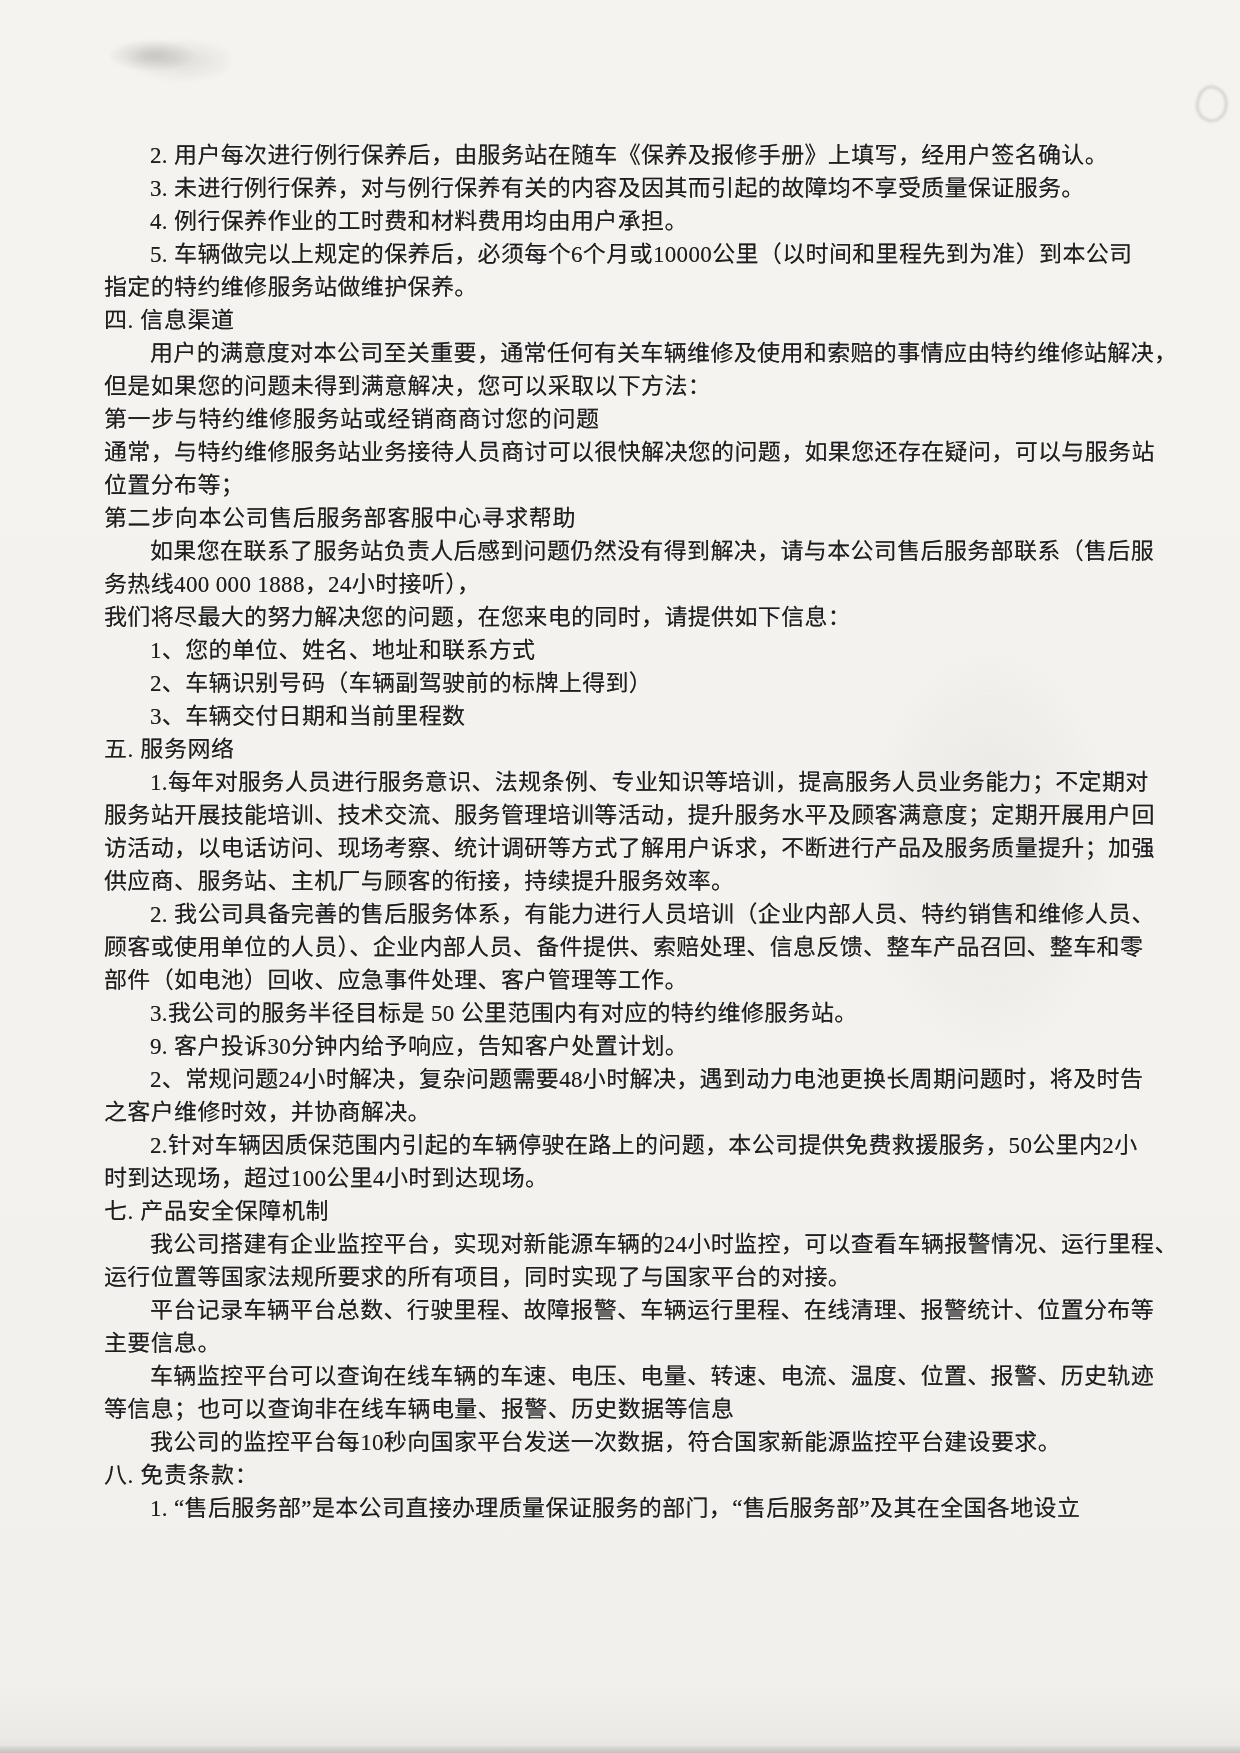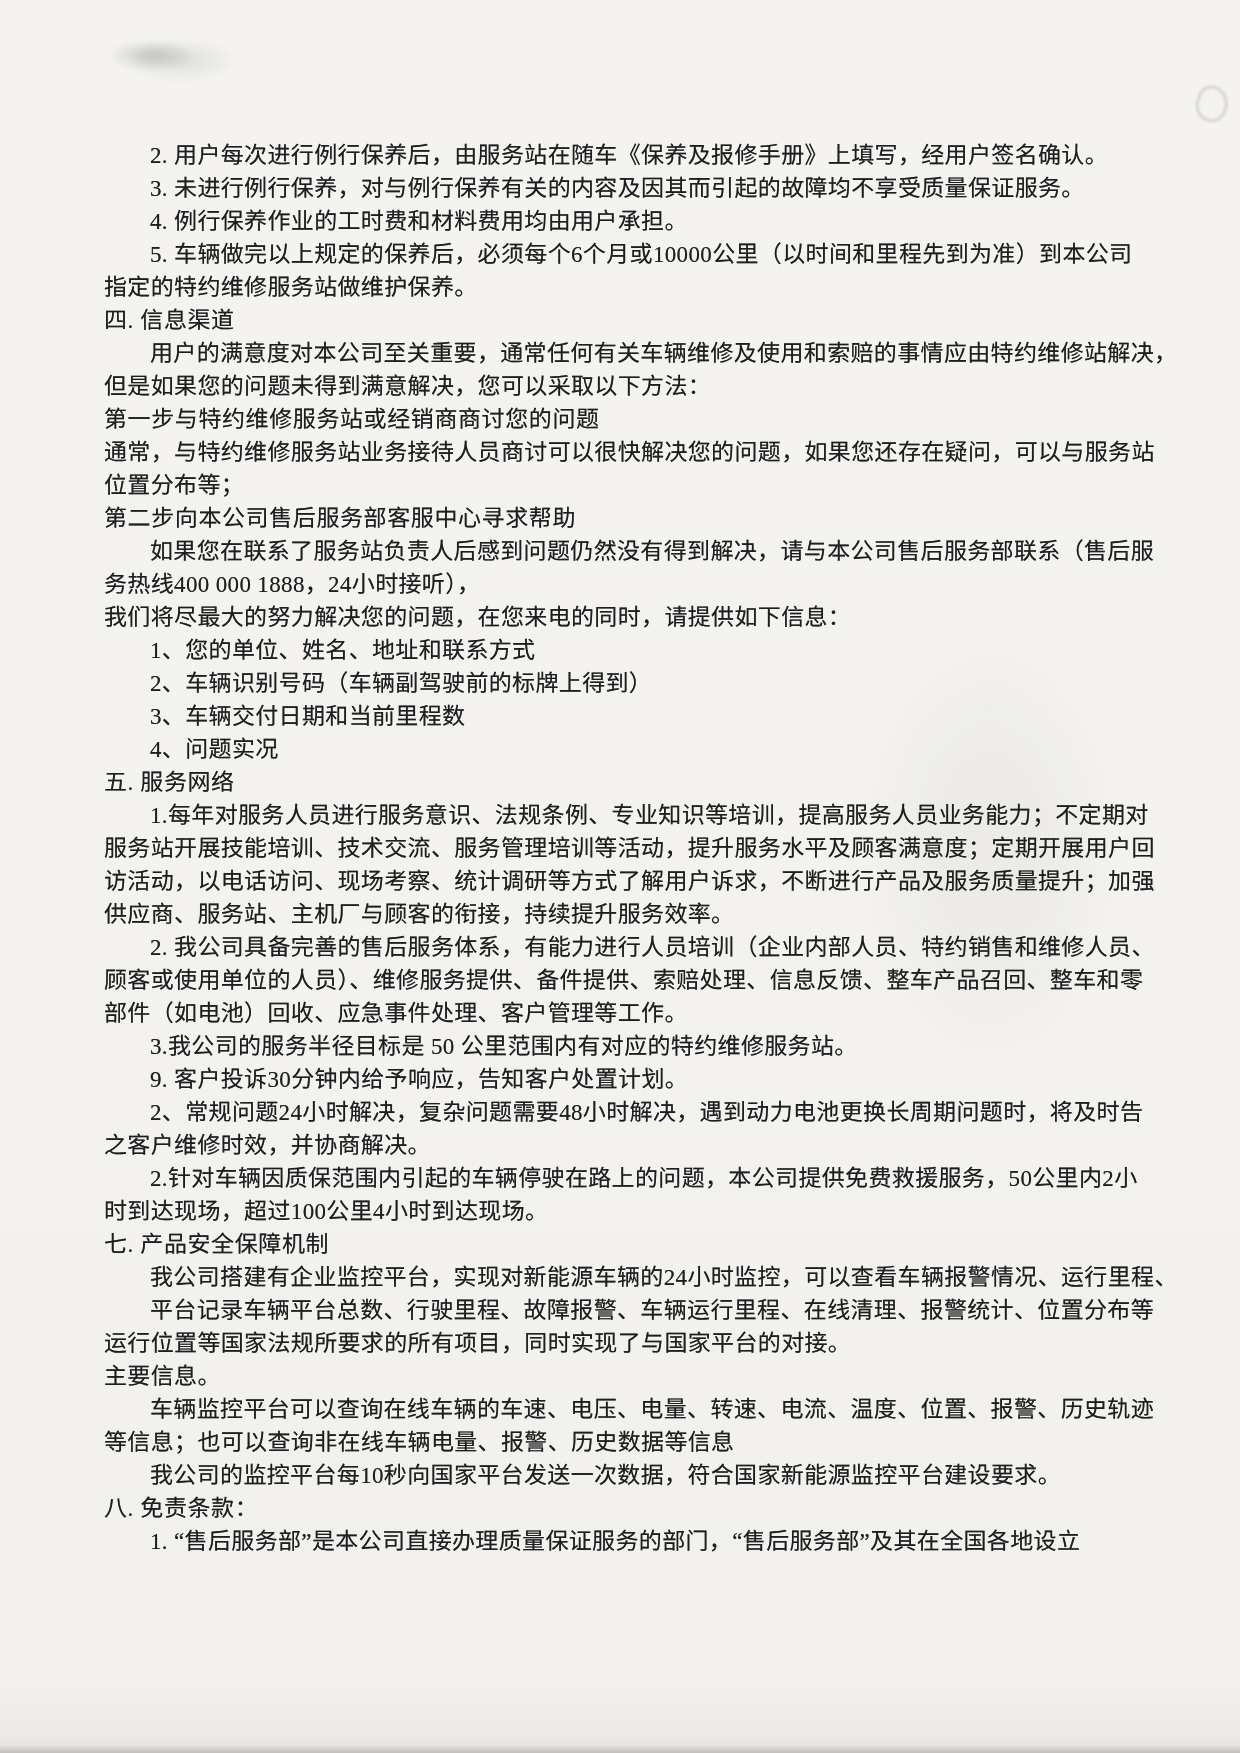--- a/index.html
+++ b/index.html
@@ -91,39 +91,38 @@
       <div class="line bold">第一步与特约维修服务站或经销商商讨您的问题</div>
       <div class="line">通常，与特约维修服务站业务接待人员商讨可以很快解决您的问题，如果您还存在疑问，可以与服务站</div>
       <div class="line">位置分布等；</div>
       <div class="line bold">第二步向本公司售后服务部客服中心寻求帮助</div>
       <div class="line indent">如果您在联系了服务站负责人后感到问题仍然没有得到解决，请与本公司售后服务部联系（售后服</div>
       <div class="line">务热线400 000 1888，24小时接听），</div>
       <div class="line">我们将尽最大的努力解决您的问题，在您来电的同时，请提供如下信息：</div>
       <div class="line indent">1、您的单位、姓名、地址和联系方式</div>
       <div class="line indent">2、车辆识别号码（车辆副驾驶前的标牌上得到）</div>
       <div class="line indent">3、车辆交付日期和当前里程数</div>
-      <div class="line indent">4、问题实况</div>
       <div class="line bold">五. 服务网络</div>
       <div class="line indent">1.每年对服务人员进行服务意识、法规条例、专业知识等培训，提高服务人员业务能力；不定期对</div>
       <div class="line">服务站开展技能培训、技术交流、服务管理培训等活动，提升服务水平及顾客满意度；定期开展用户回</div>
       <div class="line">访活动，以电话访问、现场考察、统计调研等方式了解用户诉求，不断进行产品及服务质量提升；加强</div>
       <div class="line">供应商、服务站、主机厂与顾客的衔接，持续提升服务效率。</div>
       <div class="line indent">2. 我公司具备完善的售后服务体系，有能力进行人员培训（企业内部人员、特约销售和维修人员、</div>
-      <div class="line">顾客或使用单位的人员）、维修服务提供、备件提供、索赔处理、信息反馈、整车产品召回、整车和零</div>
+      <div class="line">顾客或使用单位的人员）、企业内部人员、备件提供、索赔处理、信息反馈、整车产品召回、整车和零</div>
       <div class="line">部件（如电池）回收、应急事件处理、客户管理等工作。</div>
       <div class="line indent">3.我公司的服务半径目标是 50 公里范围内有对应的特约维修服务站。</div>
       <div class="line indent">9. 客户投诉30分钟内给予响应，告知客户处置计划。</div>
       <div class="line indent">2、常规问题24小时解决，复杂问题需要48小时解决，遇到动力电池更换长周期问题时，将及时告</div>
       <div class="line">之客户维修时效，并协商解决。</div>
       <div class="line indent">2.针对车辆因质保范围内引起的车辆停驶在路上的问题，本公司提供免费救援服务，50公里内2小</div>
       <div class="line">时到达现场，超过100公里4小时到达现场。</div>
       <div class="line bold">七. 产品安全保障机制</div>
       <div class="line indent">我公司搭建有企业监控平台，实现对新能源车辆的24小时监控，可以查看车辆报警情况、运行里程、</div>
+      <div class="line">运行位置等国家法规所要求的所有项目，同时实现了与国家平台的对接。</div>
       <div class="line indent">平台记录车辆平台总数、行驶里程、故障报警、车辆运行里程、在线清理、报警统计、位置分布等</div>
-      <div class="line">运行位置等国家法规所要求的所有项目，同时实现了与国家平台的对接。</div>
       <div class="line">主要信息。</div>
       <div class="line indent">车辆监控平台可以查询在线车辆的车速、电压、电量、转速、电流、温度、位置、报警、历史轨迹</div>
       <div class="line">等信息；也可以查询非在线车辆电量、报警、历史数据等信息</div>
       <div class="line indent">我公司的监控平台每10秒向国家平台发送一次数据，符合国家新能源监控平台建设要求。</div>
       <div class="line bold">八. 免责条款：</div>
       <div class="line indent">1. “售后服务部”是本公司直接办理质量保证服务的部门，“售后服务部”及其在全国各地设立</div>
     </div>
   <div class="bottom-edge"></div>
 </div>
 

